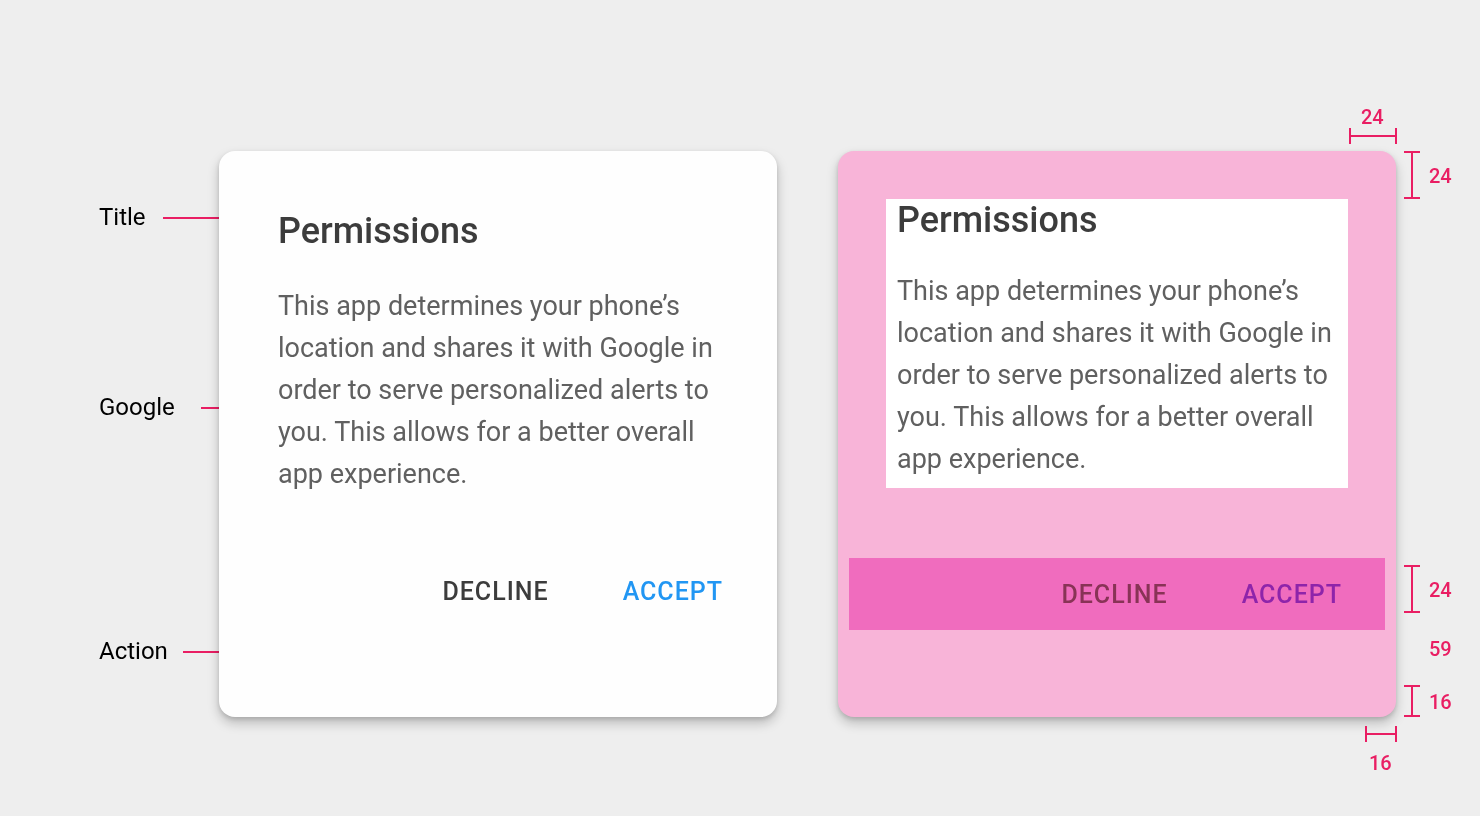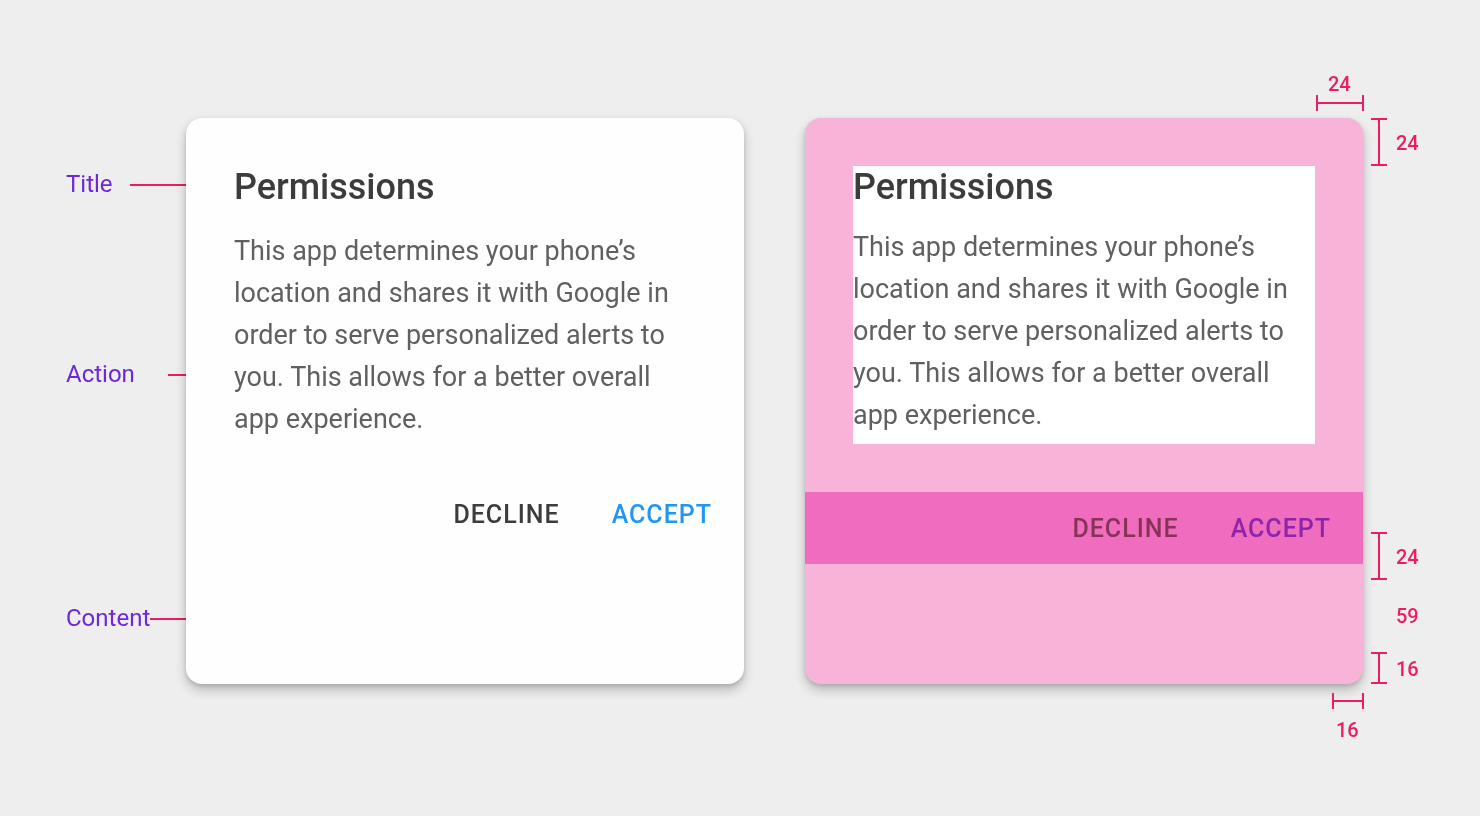--- a/index.html
+++ b/index.html
@@ -1,27 +1,27 @@
 <!DOCTYPE html>
 <html><head>
   <meta charset="utf-8">
   <style>
-    * { box-sizing: border-box; margin: 0; padding: 0; }
+    * { box-sizing: border-box; margin: 11px; padding: 0; }
     body {
       font-family: Roboto, "Helvetica Neue", Arial, sans-serif;
       background: #eeeeee;
       width: 1480px;
       height: 816px;
       position: relative;
       overflow: hidden;
     }
     .label {
       position: absolute;
       font-size: 24px;
-      color: #6d28d9;
+      color: #000000;
       font-weight: 400;
     }
     .label-line {
       position: absolute;
       height: 2px;
       background: #e91e63;
     }
     .card {
       position: absolute;
       background: #fefefe;
@@ -135,24 +135,24 @@
     }
     .tick-v::before { top: 0; }
     .tick-v::after { bottom: 0; }
   </style>
 </head>
 <body>
 
 <div class="label" style="left:66px; top:170px;">Title</div>
 <div class="label-line" style="left:130px; top:184px; width:94px;"></div>
 
-<div class="label" style="left:66px; top:360px;">Action</div>
+<div class="label" style="left:66px; top:360px;">Google</div>
 <div class="label-line" style="left:168px; top:374px; width:28px;"></div>
 
-<div class="label" style="left:66px; top:604px;">Content</div>
+<div class="label" style="left:66px; top:604px;">Action</div>
 <div class="label-line" style="left:150px; top:618px; width:250px;"></div>
 
 <div class="card" style="left:186px; top:118px; width:558px; height:566px;">
   <div class="card-title">Permissions</div>
   <div class="card-body">This app determines your phone’s location and shares it with Google in order to serve personalized alerts to you. This allows for a better overall app experience.</div>
   <div style="height:38px;"></div>
   <div class="card-actions">
     <span class="btn">DECLINE</span>
     <span class="btn primary">ACCEPT</span>
   </div>

